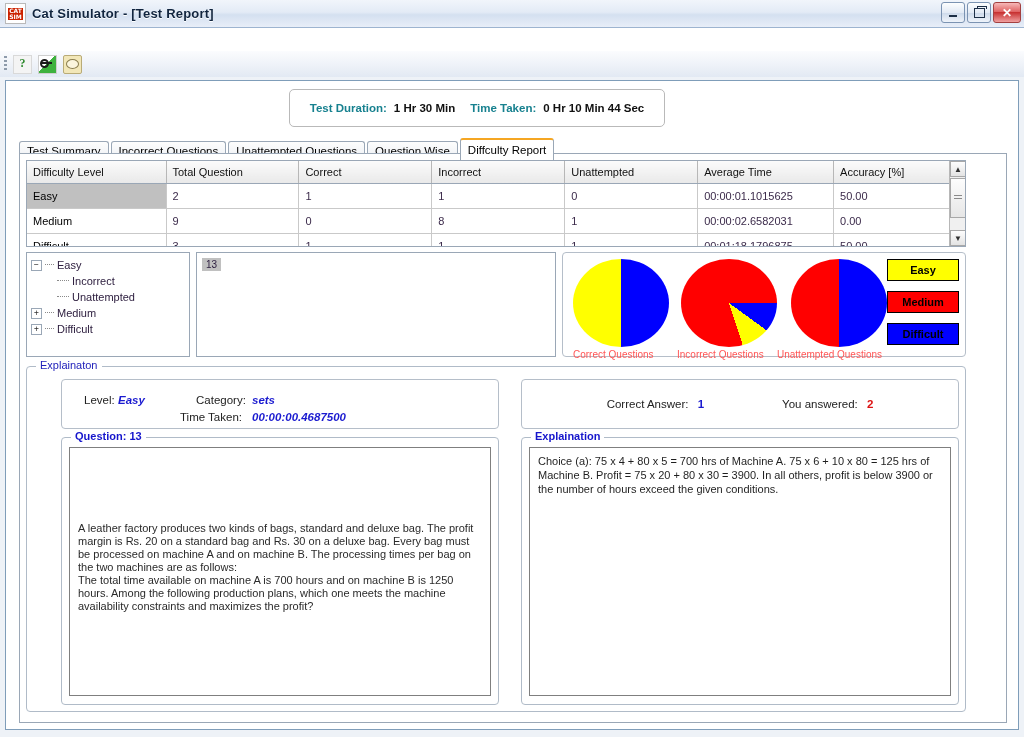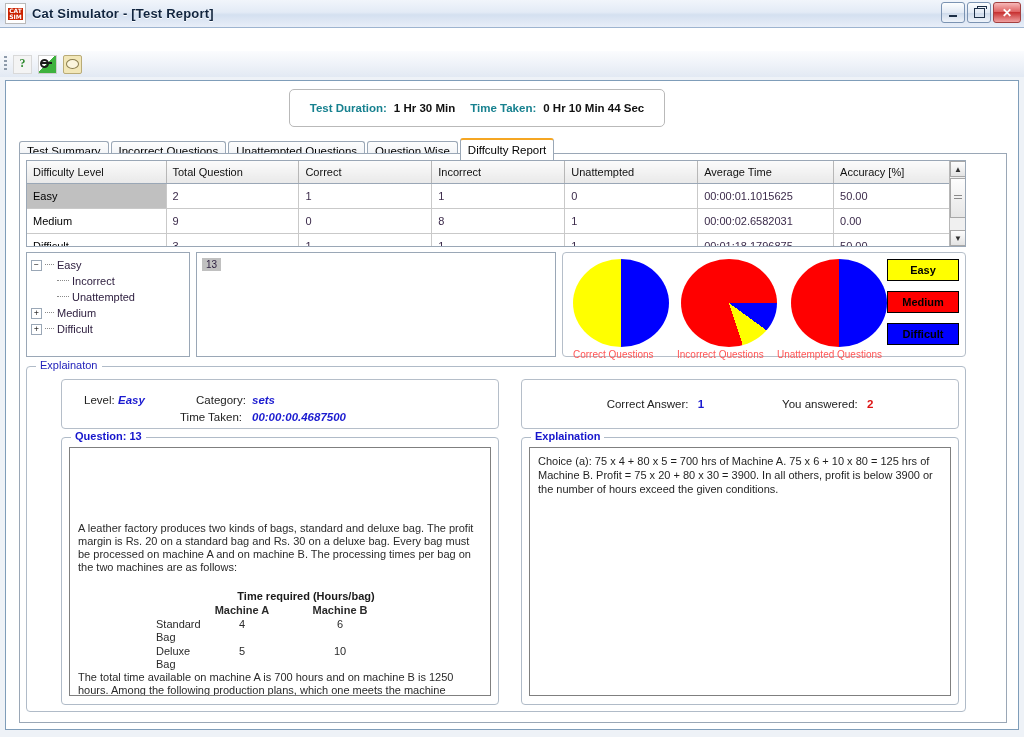--- a/index.html
+++ b/index.html
@@ -464,38 +464,20 @@
             <span><span class="ans-k">Correct Answer:</span>
               <span class="ans-blue" style="margin-left:6px;">1</span></span>
             <span><span class="ans-k">You answered:</span>
               <span class="ans-red" style="margin-left:6px;">2</span></span>
           </div>
 
           <div class="grp blue g-question">
             <span class="cap">Question: 13</span>
             <div class="txtarea q-body">
               <p>A leather factory produces two kinds of bags, standard and deluxe bag. The profit margin is Rs. 20 on a standard bag and Rs. 30 on a  deluxe bag. Every bag must be processed on machine A and on machine B. The processing times per bag on the two machines are as follows:</p>
-              <div class="qtable">
-                <div class="qt-title">Time required (Hours/bag)</div>
-                <div class="qt-row qt-head">
-                  <span class="qt-c1"></span>
-                  <span class="qt-c2">Machine A</span>
-                  <span class="qt-c3">Machine B</span>
-                </div>
-                <div class="qt-row">
-                  <span class="qt-c1">Standard Bag</span>
-                  <span class="qt-c2">4</span>
-                  <span class="qt-c3">6</span>
-                </div>
-                <div class="qt-row">
-                  <span class="qt-c1">Deluxe Bag</span>
-                  <span class="qt-c2">5</span>
-                  <span class="qt-c3">10</span>
-                </div>
-              </div>
               <p class="q-tail">The total time available on machine A is 700 hours and on machine B is 1250 hours. Among the following production plans, which one meets the machine availability constraints and maximizes the profit?</p>
             </div>
           </div>
 
           <div class="grp blue g-explanation">
             <span class="cap">Explaination</span>
             <div class="txtarea e-body">Choice (a): 75 x 4 + 80 x 5 = 700 hrs of Machine A. 75 x 6 + 10 x 80 = 125 hrs of Machine B. Profit = 75 x 20 + 80 x 30 = 3900. In all others, profit is below 3900 or the number of hours exceed the given conditions.</div>
           </div>
         </div>
 

